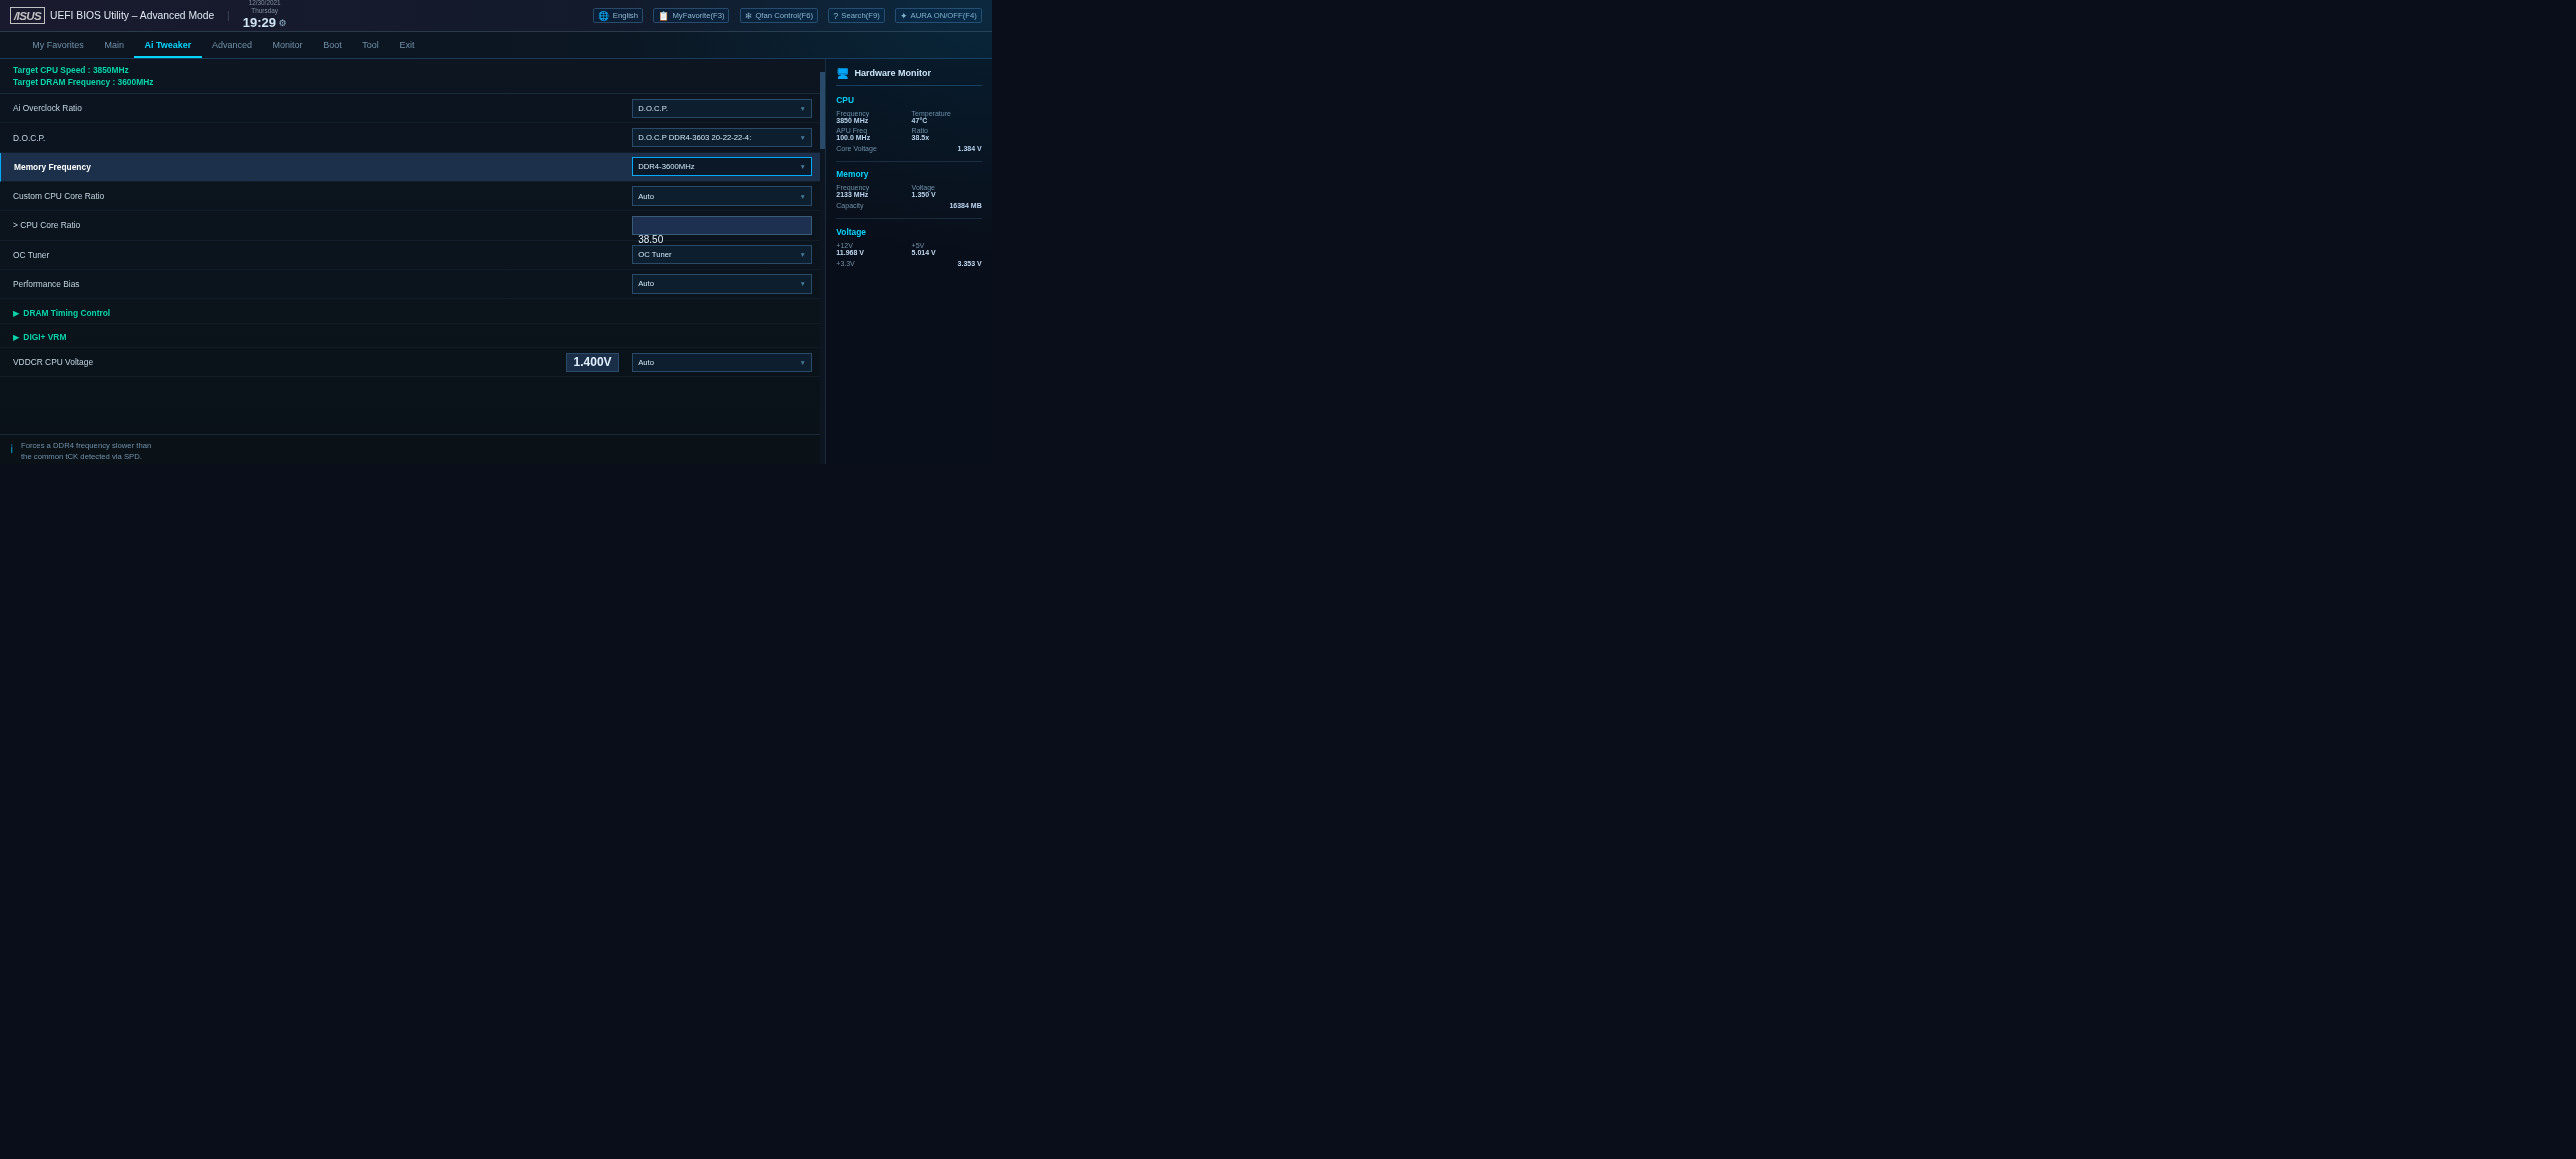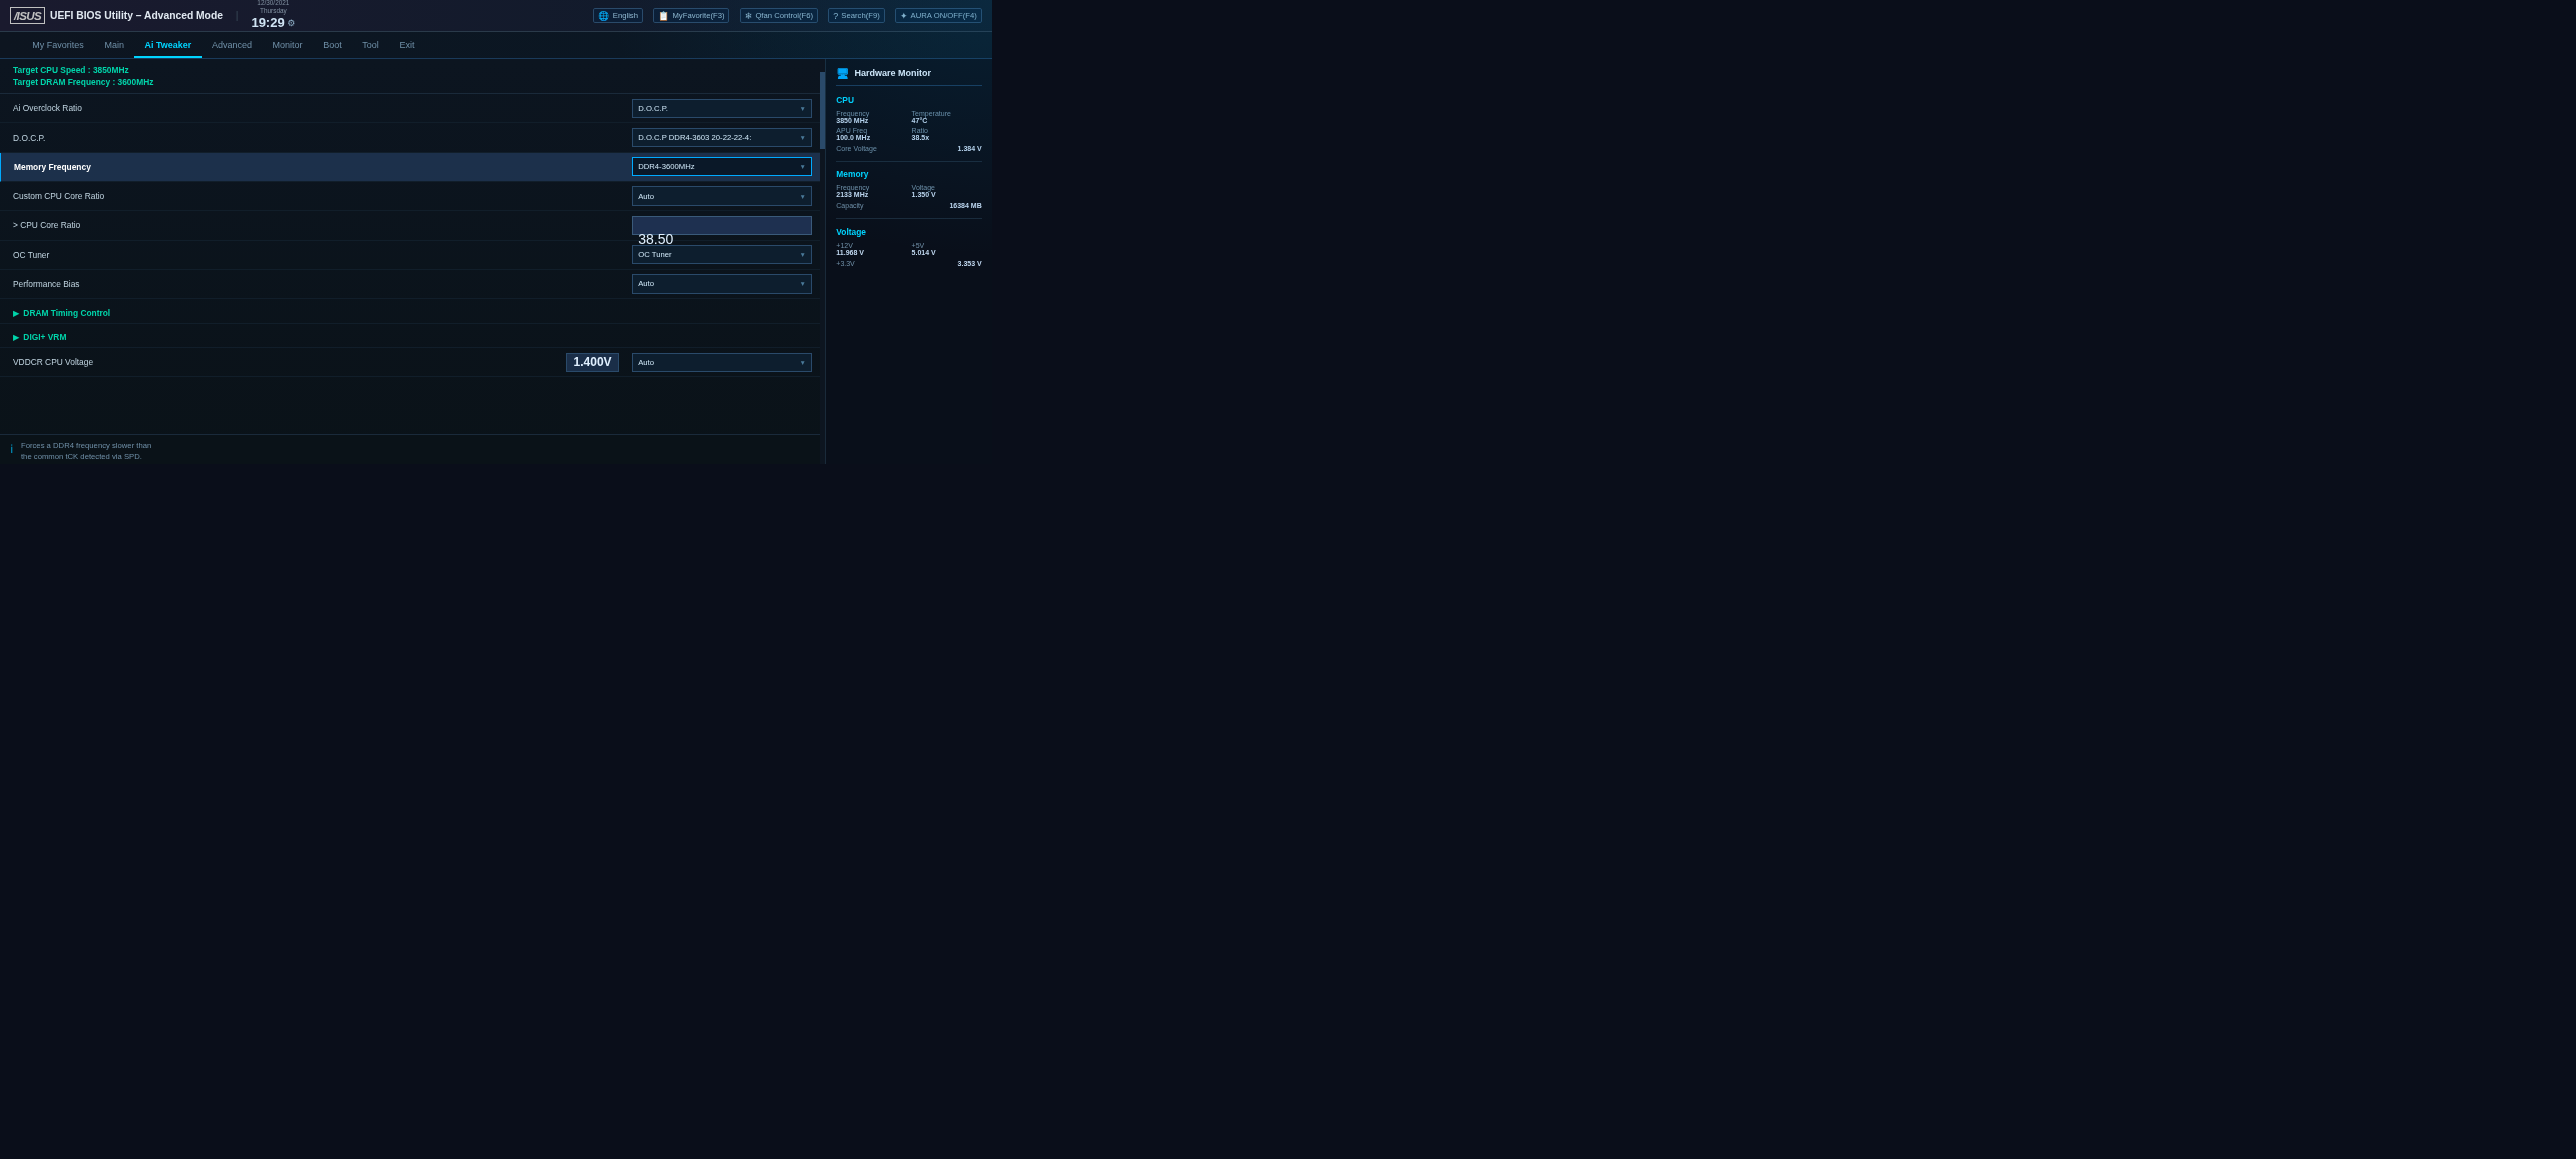--- a/index.html
+++ b/index.html
@@ -46,21 +46,21 @@
       font-size: 11.6px;
       font-style: italic;
       letter-spacing: -0.6px;
       border: 1.3px solid #c0c0c0;
       padding: 0.6px 2.6px;
     }
 
     .bios-title {
       color: #e0e8f0;
       font-size: 10.3px;
-      font-weight: 700;
+      font-weight: 400;
     }
 
     .header-divider {
       color: #3a4a5a;
       margin: 0 2.6px;
     }
 
     .header-tools {
       display: flex;
       align-items: center;
@@ -243,21 +243,21 @@
       border: 0.6px solid #3a5a7a;
       min-width: 180px;
       height: 19.3px;
       padding: 0 5.2px;
       display: flex;
       align-items: center;
     }
 
     .value-box .val-text {
       color: #e0f0ff;
-      font-size: 14px;
+      font-size: 10px;
       margin-top: 28px;
     }
 
     
     .voltage-badge {
       background: #1a2e48;
       border: 0.6px solid #2a4a6a;
       color: #e0f0ff;
       font-size: 12px;
       font-weight: 700;

